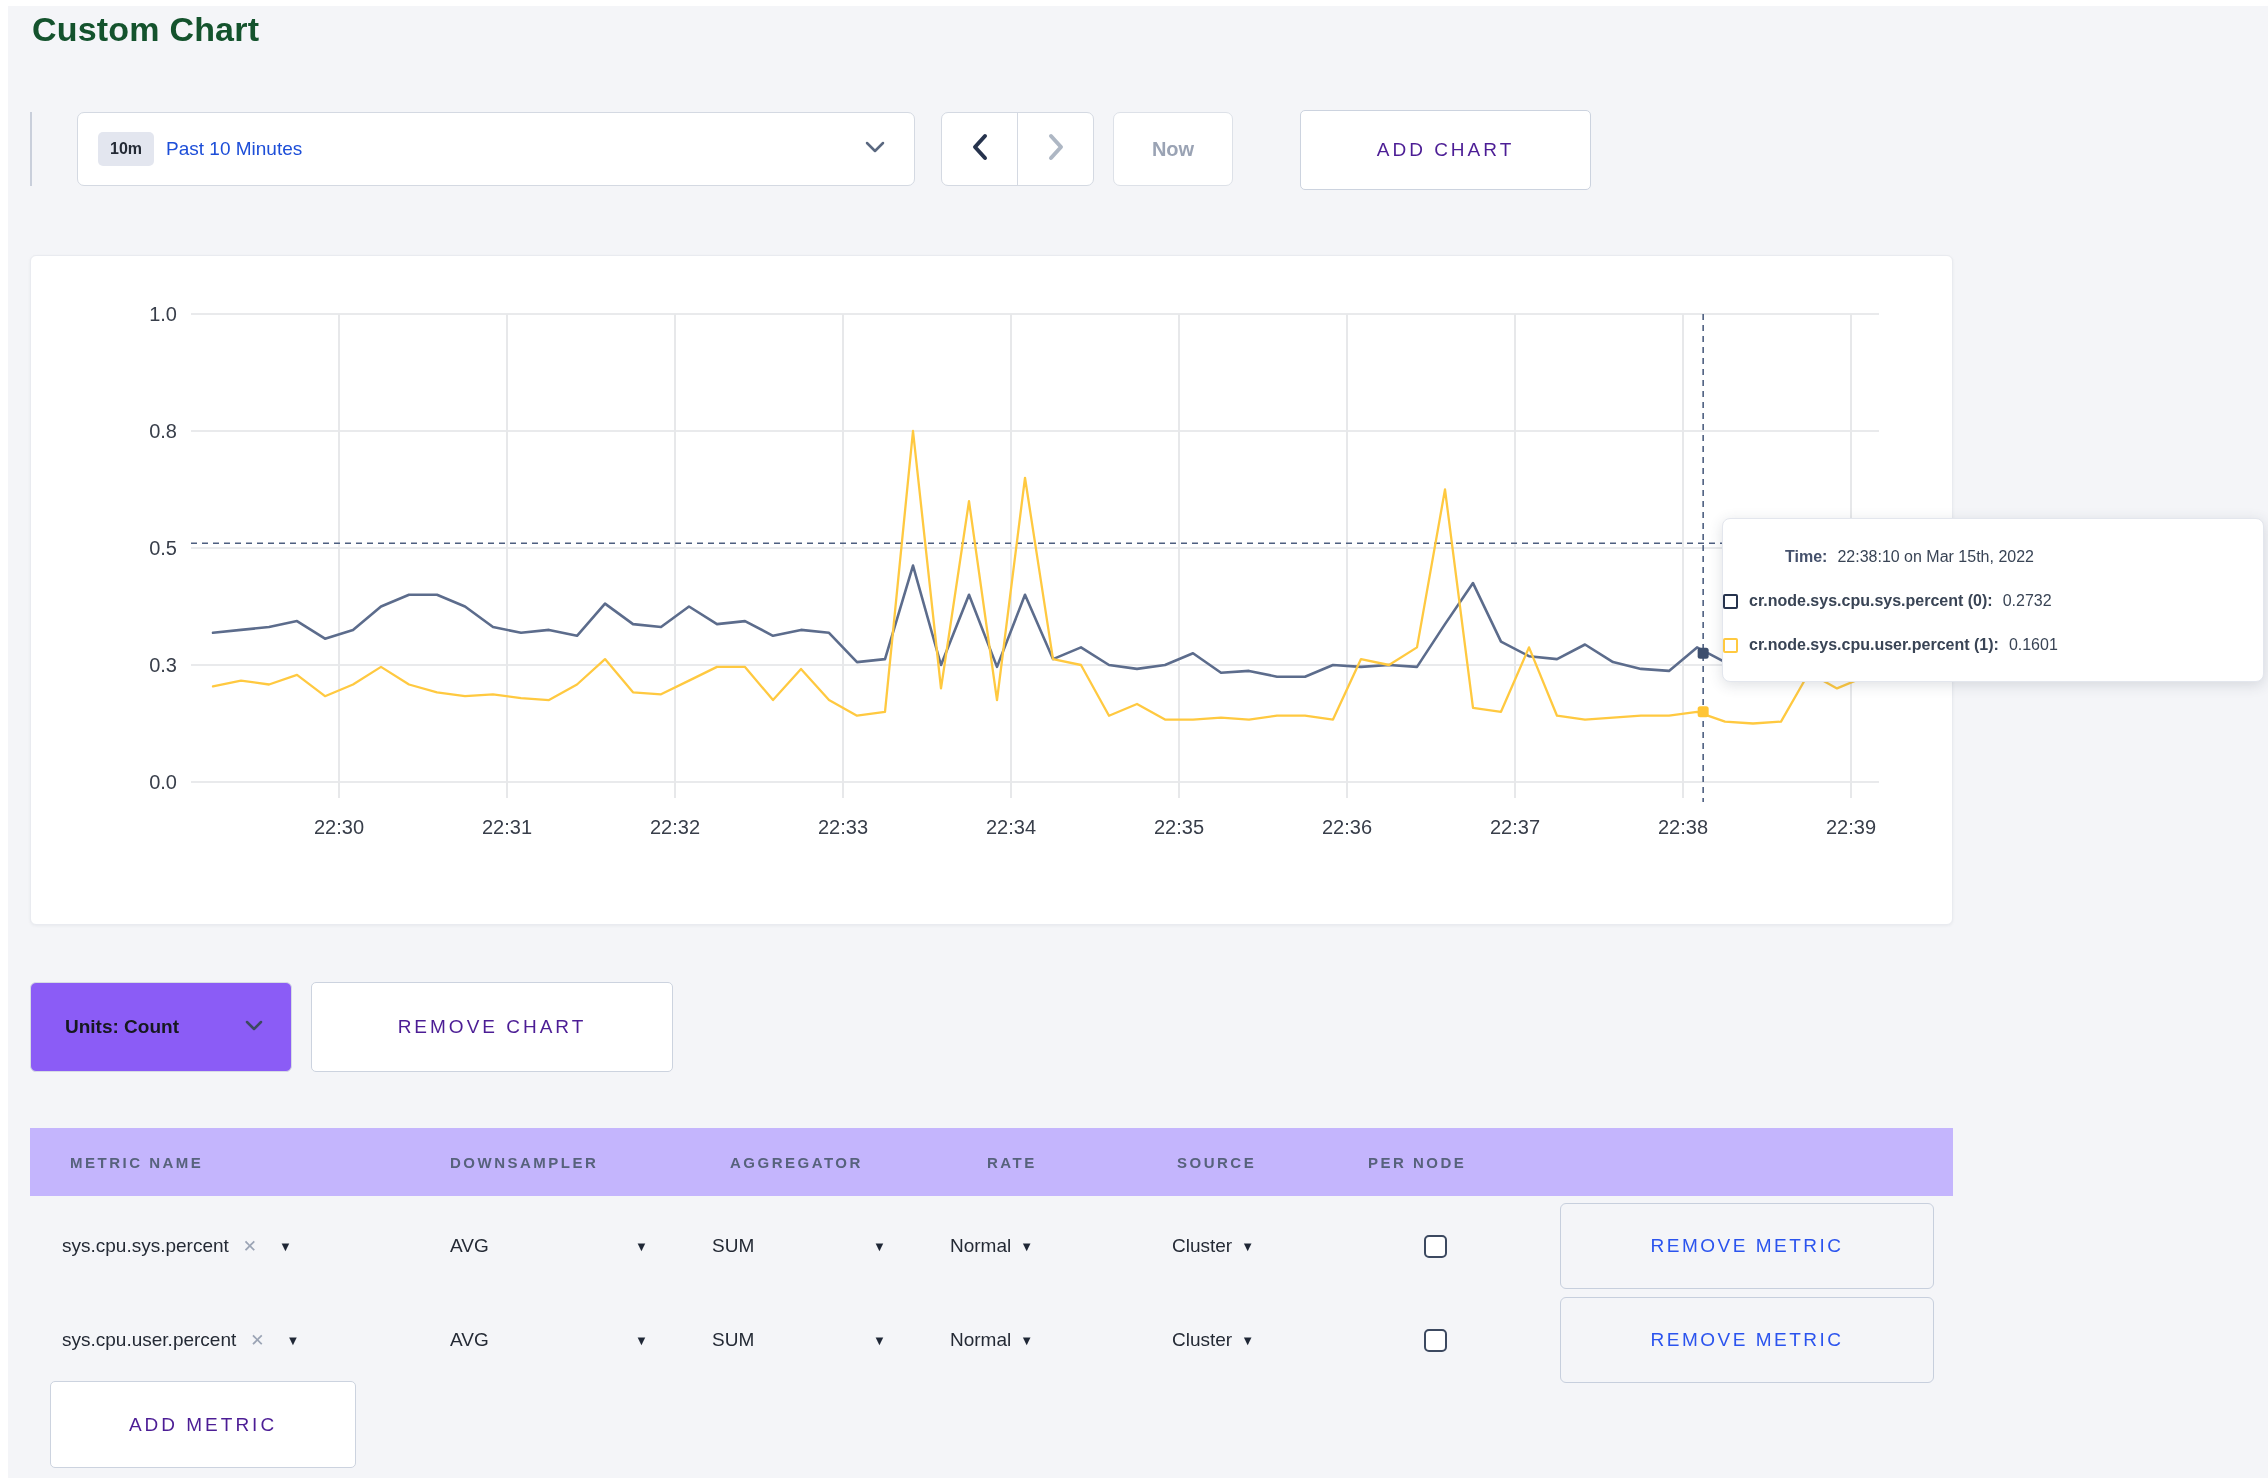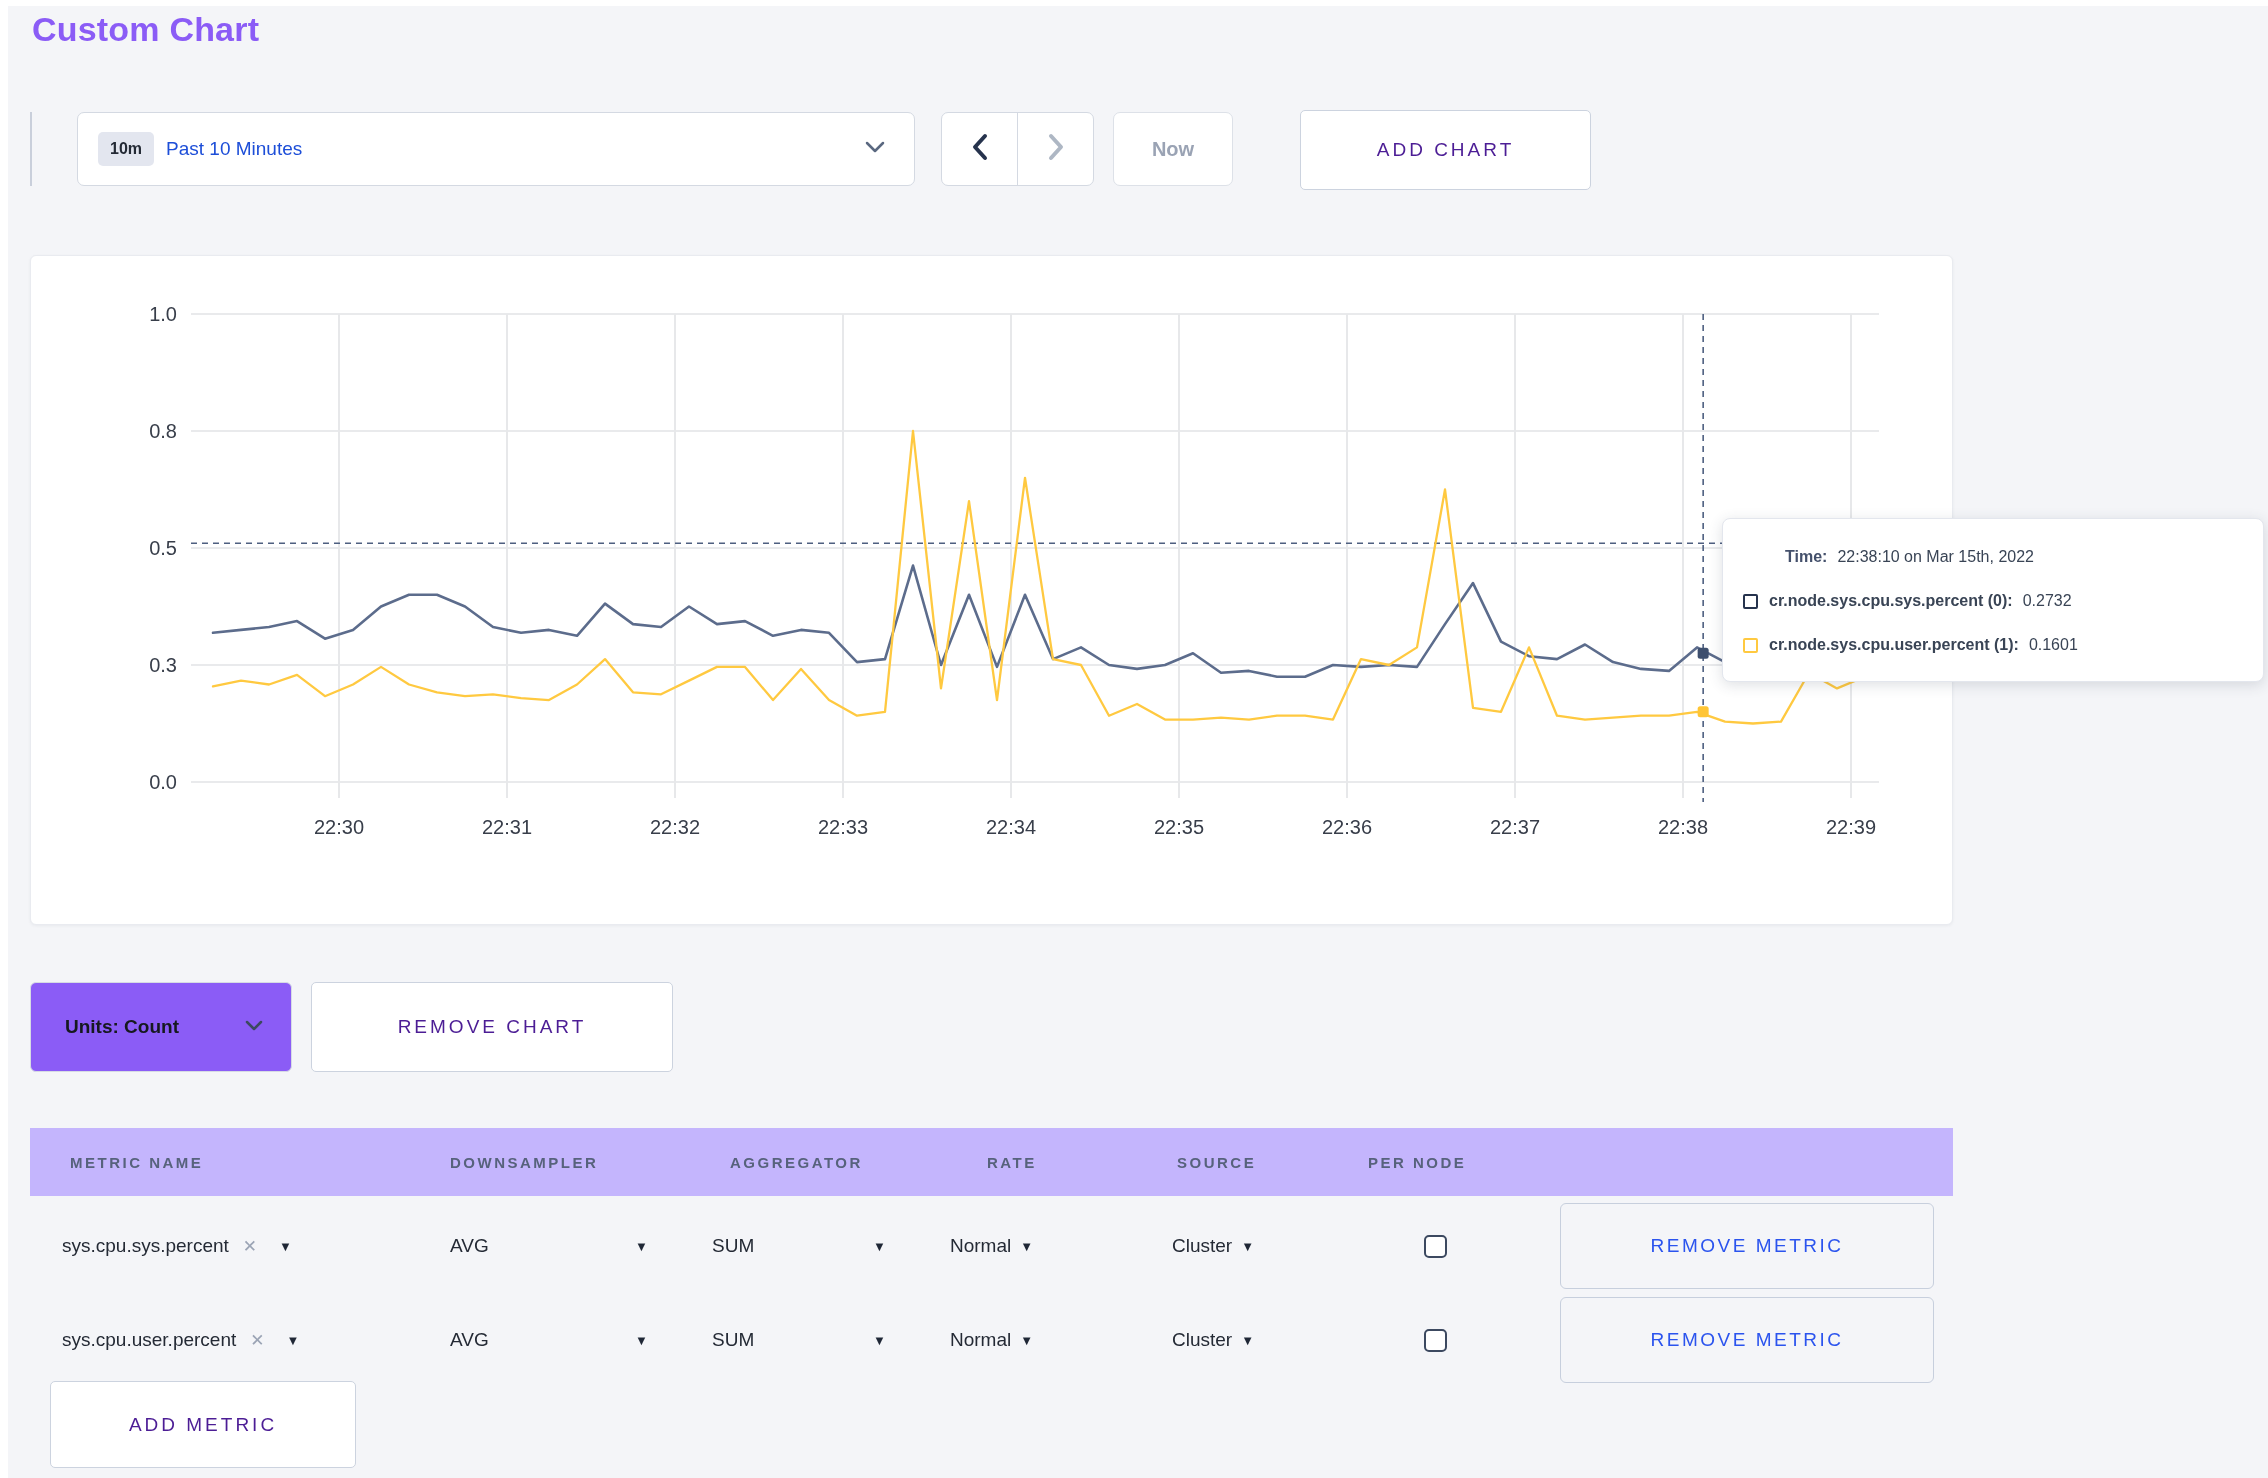--- a/index.html
+++ b/index.html
@@ -9,21 +9,21 @@
     background:#f4f5f8;
     position:relative;
     overflow:hidden;
     color:#242a35;
   }
   .edge-left { position:absolute; left:0; top:0; width:8px; height:1478px; background:#ffffff; }
   .edge-top  { position:absolute; left:0; top:0; width:2268px; height:6px; background:#ffffff; }
 
   .page-title {
     position:absolute; left:32px; top:10px;
-    font-size:34px; font-weight:600; color:#8b5cf6; letter-spacing:.2px;
+    font-size:34px; font-weight:600; color:#14532d; letter-spacing:.2px;
   }
 
   
   .tb-divider { position:absolute; left:30px; top:112px; width:2px; height:74px; background:#c9cfdb; }
   .time-select {
     position:absolute; left:77px; top:112px; width:838px; height:74px;
     background:#fff; border:1.5px solid #d4d9e2; border-radius:7px;
     display:flex; align-items:center; cursor:pointer;text-align:center;
   }
   .range-badge {
@@ -62,21 +62,21 @@
   .chart-card svg { display:block; }
 
   .chart-tooltip {
     position:absolute; left:1722px; top:518px; width:542px; height:164px;
     background:#fff; border:1px solid #e3e6ed; border-radius:8px;
     box-shadow:0 3px 14px rgba(50,60,80,.16); z-index:5;
     padding-top:16px;
   }
   .tt-row { display:flex; align-items:center; height:44px; font-size:16px; color:#394455; }
   .tt-row.time { padding-left:62px; }
-  .tt-row.series { padding-left:20px; }
+  .tt-row.series { }
   .tt-label { font-weight:bold; color:#44506b; }
   .tt-value { margin-left:10px; color:#394455; }
   .tt-swatch { width:15px; height:15px; border-radius:2px; background:#fff; margin-right:11px; flex:none; }
   .tt-name { font-weight:bold; }
 
   
   .units-select {
     position:absolute; left:30px; top:982px; width:262px; height:90px;
     background:#8b5cf6; border:1.5px solid #d6dbe4; border-radius:6px;
     display:flex; align-items:center; cursor:pointer;

